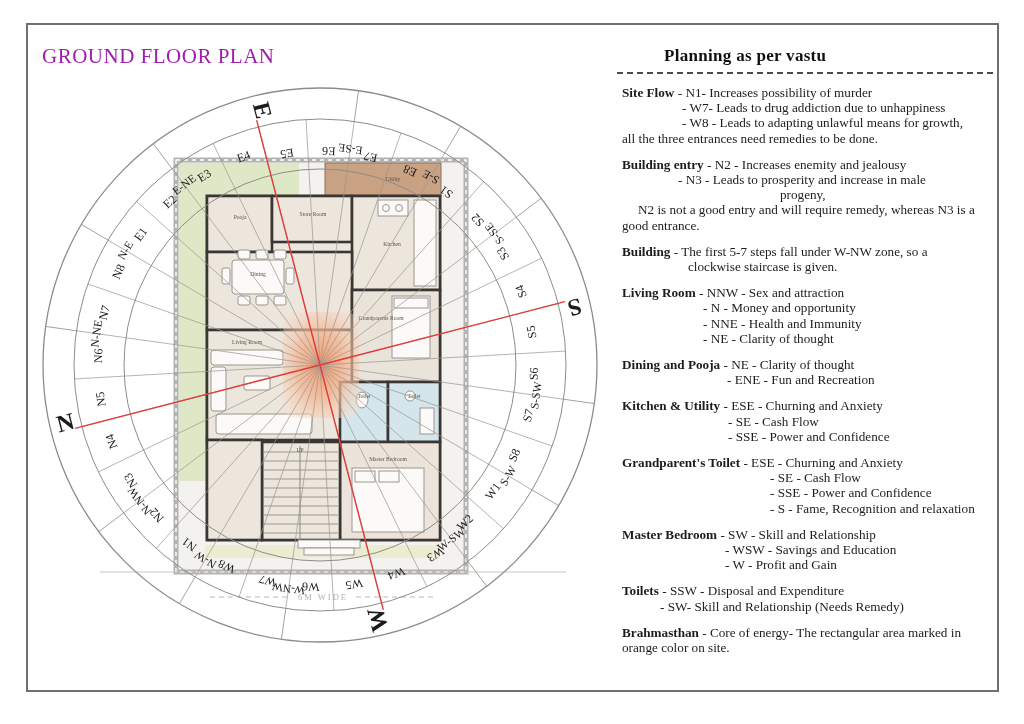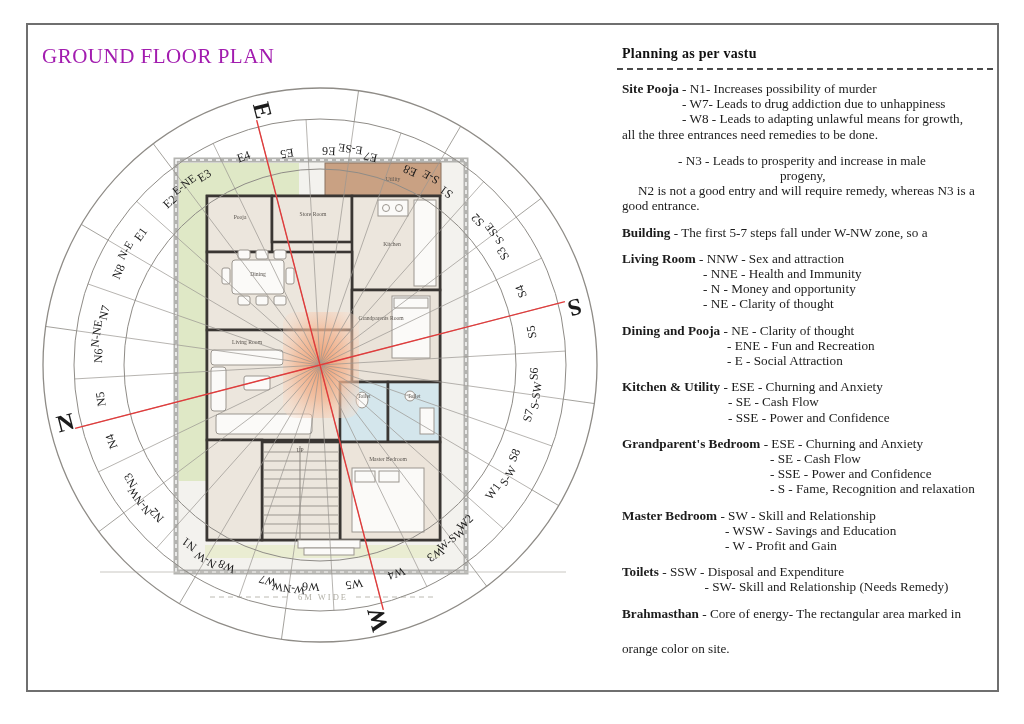--- a/index.html
+++ b/index.html
@@ -5,22 +5,22 @@
   html,body{margin:0;padding:0;background:#ffffff;}
   #page{position:relative;width:1024px;height:724px;background:#fff;overflow:hidden;
         font-family:"Liberation Serif","DejaVu Serif",serif;}
   #frame{position:absolute;left:26px;top:23px;width:969px;height:665px;
          border:2px solid #6f6f6f;background:#fff;}
   #plan-title{position:absolute;left:42px;top:44px;font-size:21px;letter-spacing:.5px;
               color:#a21caf;font-weight:500;}
   svg{position:absolute;left:0;top:0;}
   
   #vastu-panel{position:absolute;left:617px;top:46px;width:376px;color:#1c1c1c;}
-  #vastu-heading{font-size:14px;font-weight:bold;letter-spacing:.3px;color:#111;
-                 padding-left:5px;padding-bottom:6px;}
+  #vastu-heading{font-size:17px;font-weight:bold;letter-spacing:.3px;color:#111;
+                 padding-left:5px;padding-bottom:6px;margin-left:42px;}
   #vastu-rule{border-top:2px dashed #4a4a4a;margin:0 0 8px 0;}
   .v-section{margin-top:11px;font-size:13.2px;line-height:15.2px;padding-left:5px;}
   .v-section .lead b{font-weight:bold;}
   .v-line{white-space:nowrap;}
   
   text{font-family:"Liberation Serif","DejaVu Serif",serif;}
 </style>
 </head>
 <body>
 
@@ -214,64 +214,65 @@
       </g>
   </svg>
 
   <div id="plan-title">GROUND FLOOR PLAN</div>
 
   <div id="vastu-panel">
     <div id="vastu-heading">Planning as per vastu</div>
     <div id="vastu-rule"></div>
     <div id="vastu-sections">
         <div class="v-section">
-          <div class="lead v-line"><b>Site Pooja</b> - N1- Increases possibility of murder</div>
+          <div class="lead v-line"><b>Site Flow</b> - N1- Increases possibility of murder</div>
           <div class="v-line" style="margin-left: 60px;">- W7- Leads to drug addiction due to unhappiness</div>
           <div class="v-line" style="margin-left: 60px;">- W8 - Leads to adapting unlawful means for growth,</div>
           <div class="v-line" style="margin-left: 0px;">all the three entrances need remedies to be done.</div>
         </div>
         <div class="v-section">
+          <div class="lead v-line"><b>Building entry</b> - N2 - Increases enemity and jealousy</div>
           <div class="v-line" style="margin-left: 56px;">- N3 - Leads to prosperity and increase in male</div>
           <div class="v-line" style="margin-left: 158px;">progeny,</div>
           <div class="v-line" style="margin-left: 16px;">N2 is not a good entry and will require remedy, whereas N3 is a</div>
           <div class="v-line" style="margin-left: 0px;">good entrance.</div>
         </div>
         <div class="v-section">
           <div class="lead v-line"><b>Building</b> - The first 5-7 steps fall under W-NW zone, so a</div>
+          <div class="v-line" style="margin-left: 66px;">clockwise staircase is given.</div>
         </div>
         <div class="v-section">
           <div class="lead v-line"><b>Living Room</b> - NNW - Sex and attraction</div>
+          <div class="v-line" style="margin-left: 81px;">- N - Money and opportunity</div>
           <div class="v-line" style="margin-left: 81px;">- NNE - Health and Immunity</div>
-          <div class="v-line" style="margin-left: 81px;">- N - Money and opportunity</div>
           <div class="v-line" style="margin-left: 81px;">- NE - Clarity of thought</div>
         </div>
         <div class="v-section">
           <div class="lead v-line"><b>Dining and Pooja</b> - NE - Clarity of thought</div>
           <div class="v-line" style="margin-left: 105px;">- ENE -  Fun and Recreation</div>
-          <div class="v-line" style="margin-left: 105px;">- E - Social Attraction</div>
         </div>
         <div class="v-section">
           <div class="lead v-line"><b>Kitchen &amp; Utility</b> - ESE - Churning and Anxiety</div>
           <div class="v-line" style="margin-left: 106px;">- SE - Cash Flow</div>
           <div class="v-line" style="margin-left: 106px;">- SSE - Power and Confidence</div>
         </div>
         <div class="v-section">
-          <div class="lead v-line"><b>Grandparent's Bedroom</b> - ESE - Churning and Anxiety</div>
+          <div class="lead v-line"><b>Grandparent's Toilet</b> - ESE - Churning and Anxiety</div>
           <div class="v-line" style="margin-left: 148px;">- SE - Cash Flow</div>
           <div class="v-line" style="margin-left: 148px;">- SSE - Power and Confidence</div>
           <div class="v-line" style="margin-left: 148px;">- S - Fame, Recognition and relaxation</div>
         </div>
         <div class="v-section">
           <div class="lead v-line"><b>Master Bedroom</b> - SW - Skill and Relationship</div>
           <div class="v-line" style="margin-left: 103px;">- WSW - Savings and Education</div>
           <div class="v-line" style="margin-left: 103px;">- W - Profit and Gain</div>
         </div>
         <div class="v-section">
           <div class="lead v-line"><b>Toilets</b> - SSW - Disposal and Expenditure</div>
-          <div class="v-line" style="margin-left: 38px; text-align: center;">- SW- Skill and Relationship (Needs Remedy)</div>
+          <div class="v-line" style="margin-left: 38px;">- SW- Skill and Relationship (Needs Remedy)</div>
         </div>
         <div class="v-section">
           <div class="lead v-line"><b>Brahmasthan</b> - Core of energy- The rectangular area marked in</div>
-          <div class="v-line" style="margin-left: 0px; margin-top: 20px;">orange color on site.</div>
+          <div class="v-line" style="margin-left: 0px;">orange color on site.</div>
         </div>
       </div>
   </div>
 </div>
 
 </body></html>

